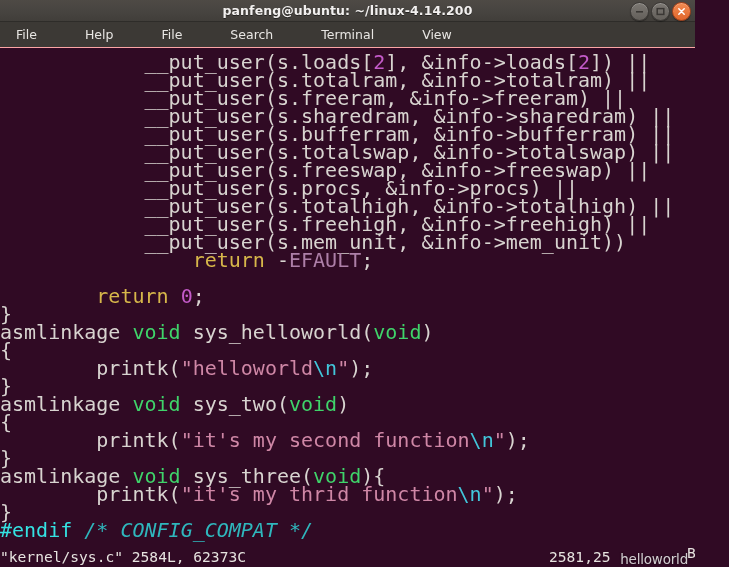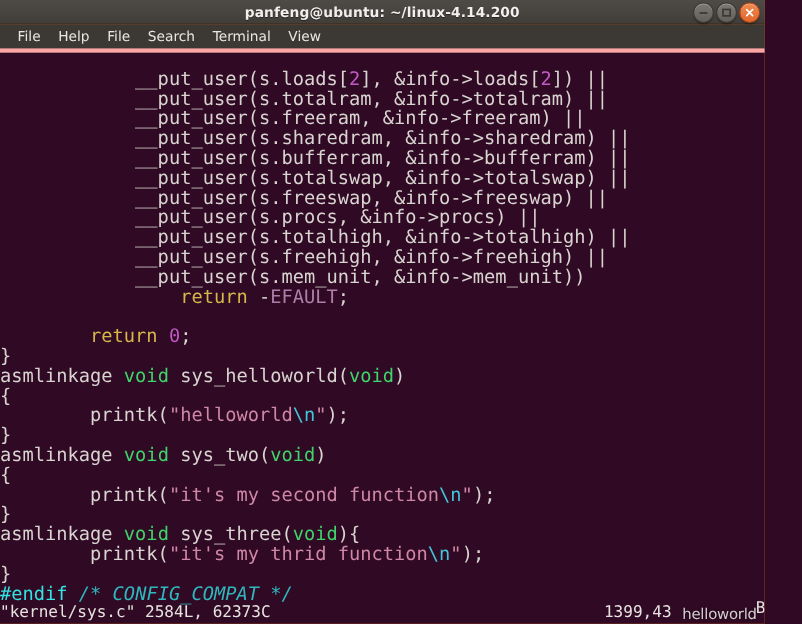--- a/index.html
+++ b/index.html
@@ -15,21 +15,21 @@
     font-family: "DejaVu Sans Mono", "Liberation Mono", monospace;
   }
 
   
   #window {
     width: 695px;
     height: 567px;
     position: relative;
     display: flex;
     flex-direction: column;
-    background: #f97316;
+    background: #fde047;
   }
 
   #titlebar {
     height: 22px;
     min-height: 22px;
     background: linear-gradient(to bottom, #4e4a45 0%, #474440 55%, #413e3a 100%);
     border-bottom: 1px solid #2e2c29;
     position: relative;
     display: flex;
     align-items: center;
@@ -72,25 +72,26 @@
   .wbtn.close {
     background: linear-gradient(to bottom, #f18b52 0%, #e0662b 100%);
     border: 1px solid #a8431a;
   }
   .wbtn svg { display: block; }
 
   #menubar {
     height: 26px;
     min-height: 26px;
     background: #3c3935;
-    border-bottom: 4px solid #fca5a5;
+    border-bottom: 1px solid #fca5a5;
     display: flex;
     align-items: center;
     padding-left: 8px;
     box-sizing: border-box;
+    gap: 32px;
   }
   .menu-item {
     font-family: "DejaVu Sans", "Liberation Sans", sans-serif;
     font-size: 12.5px;
     color: #e8e6e3;
     padding: 2px 8px 3px 8px;
     white-space: nowrap;
     user-select: none;
     cursor: default;
   }
@@ -102,26 +103,26 @@
     position: relative;
     overflow: hidden;
   }
   #screen {
     position: absolute;
     left: 0;
     top: 0;
     right: 0;
     bottom: 0;
     font-family: "DejaVu Sans Mono", "Liberation Mono", monospace;
-    font-size: 17px;
+    font-size: 20px;
     line-height: 18px;
     letter-spacing: 0px;
     color: #d3d7cf;
     white-space: pre;
-    padding-top: 15px;
+    padding-top: 5px;
     box-sizing: border-box;
   }
   .row { height: 18px; white-space: pre; }
 
   
   .c-plain   { color: #d8d4d0; }
   .c-num     { color: #c35ac8; }
   .c-stmt    { color: #d7b74a; }
   .c-const   { color: #ad7fa8; }
   .c-type    { color: #3fd46a; }
@@ -194,20 +195,20 @@
     <div class="menu-item">Search</div>
     <div class="menu-item">Terminal</div>
     <div class="menu-item">View</div>
   </div>
 
   <div id="terminal">
     <div id="screen"><div class="row"><span class="c-plain">            __put_user(s.loads[</span><span class="c-num">2</span><span class="c-plain">], &amp;info-&gt;loads[</span><span class="c-num">2</span><span class="c-plain">]) ||</span></div><div class="row"><span class="c-plain">            __put_user(s.totalram, &amp;info-&gt;totalram) ||</span></div><div class="row"><span class="c-plain">            __put_user(s.freeram, &amp;info-&gt;freeram) ||</span></div><div class="row"><span class="c-plain">            __put_user(s.sharedram, &amp;info-&gt;sharedram) ||</span></div><div class="row"><span class="c-plain">            __put_user(s.bufferram, &amp;info-&gt;bufferram) ||</span></div><div class="row"><span class="c-plain">            __put_user(s.totalswap, &amp;info-&gt;totalswap) ||</span></div><div class="row"><span class="c-plain">            __put_user(s.freeswap, &amp;info-&gt;freeswap) ||</span></div><div class="row"><span class="c-plain">            __put_user(s.procs, &amp;info-&gt;procs) ||</span></div><div class="row"><span class="c-plain">            __put_user(s.totalhigh, &amp;info-&gt;totalhigh) ||</span></div><div class="row"><span class="c-plain">            __put_user(s.freehigh, &amp;info-&gt;freehigh) ||</span></div><div class="row"><span class="c-plain">            __put_user(s.mem_unit, &amp;info-&gt;mem_unit))</span></div><div class="row"><span class="c-plain">                </span><span class="c-stmt">return</span><span class="c-plain"> -</span><span class="c-const">EFAULT</span><span class="c-plain">;</span></div><div class="row"><span class="c-plain"></span></div><div class="row"><span class="c-plain">        </span><span class="c-stmt">return</span><span class="c-plain"> </span><span class="c-num">0</span><span class="c-plain">;</span></div><div class="row"><span class="c-plain">}</span></div><div class="row"><span class="c-plain">asmlinkage </span><span class="c-type">void</span><span class="c-plain"> sys_helloworld(</span><span class="c-type">void</span><span class="c-plain">)</span></div><div class="row"><span class="c-plain">{</span></div><div class="row"><span class="c-plain">        printk(</span><span class="c-string">"helloworld</span><span class="c-special">\n</span><span class="c-string">"</span><span class="c-plain">);</span></div><div class="row"><span class="c-plain">}</span></div><div class="row"><span class="c-plain">asmlinkage </span><span class="c-type">void</span><span class="c-plain"> sys_two(</span><span class="c-type">void</span><span class="c-plain">)</span></div><div class="row"><span class="c-plain">{</span></div><div class="row"><span class="c-plain">        printk(</span><span class="c-string">"it's my second function</span><span class="c-special">\n</span><span class="c-string">"</span><span class="c-plain">);</span></div><div class="row"><span class="c-plain">}</span></div><div class="row"><span class="c-plain">asmlinkage </span><span class="c-type">void</span><span class="c-plain"> sys_three(</span><span class="c-type">void</span><span class="c-plain">){</span></div><div class="row"><span class="c-plain">        printk(</span><span class="c-string">"it's my thrid function</span><span class="c-special">\n</span><span class="c-string">"</span><span class="c-plain">);</span></div><div class="row"><span class="c-plain">}</span></div><div class="row"><span class="c-prepro">#endif</span><span class="c-plain"> </span><span class="c-comment">/* CONFIG_COMPAT */</span></div></div>
 
     <div id="statusline">
       <span id="status-file">"kernel/sys.c" 2584L, 62373C</span>
-      <span id="status-ruler">1399,43</span>
+      <span id="status-ruler">2581,25</span>
       <span id="status-pos">Bot</span>
     </div>
 
     <div id="watermark">helloworld</div>
   </div>
 
 </div>
 
 </body></html>

